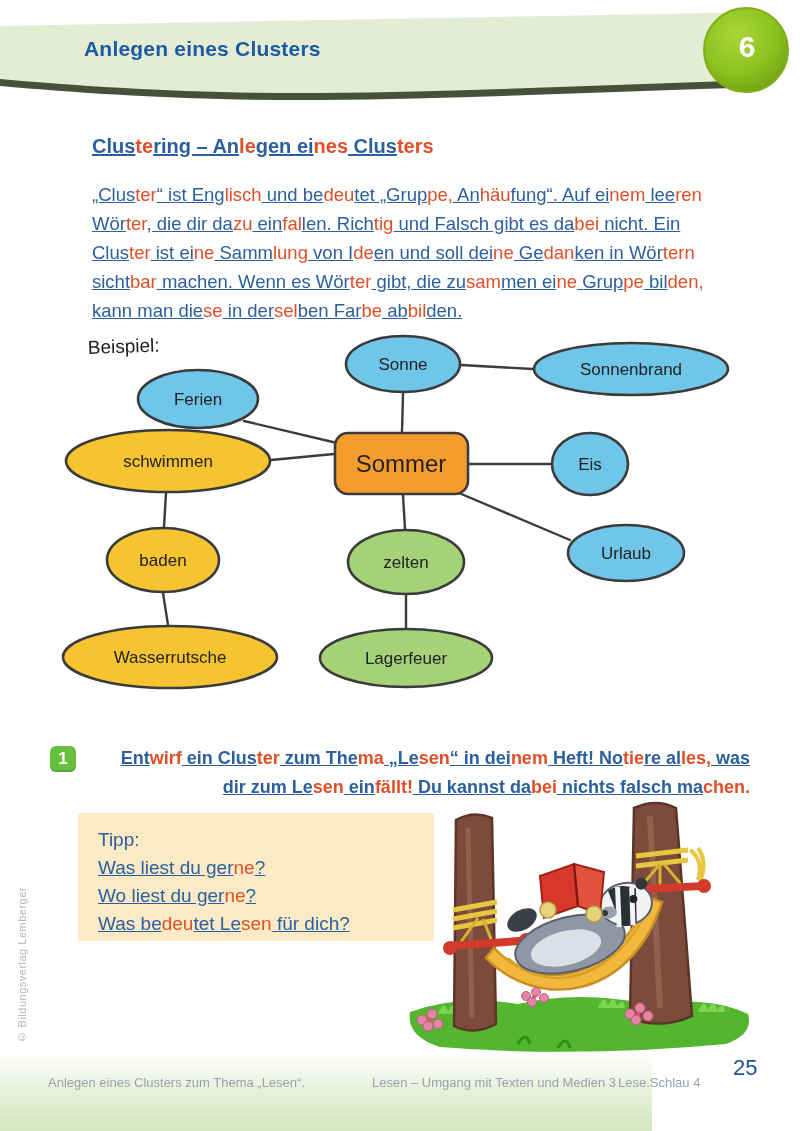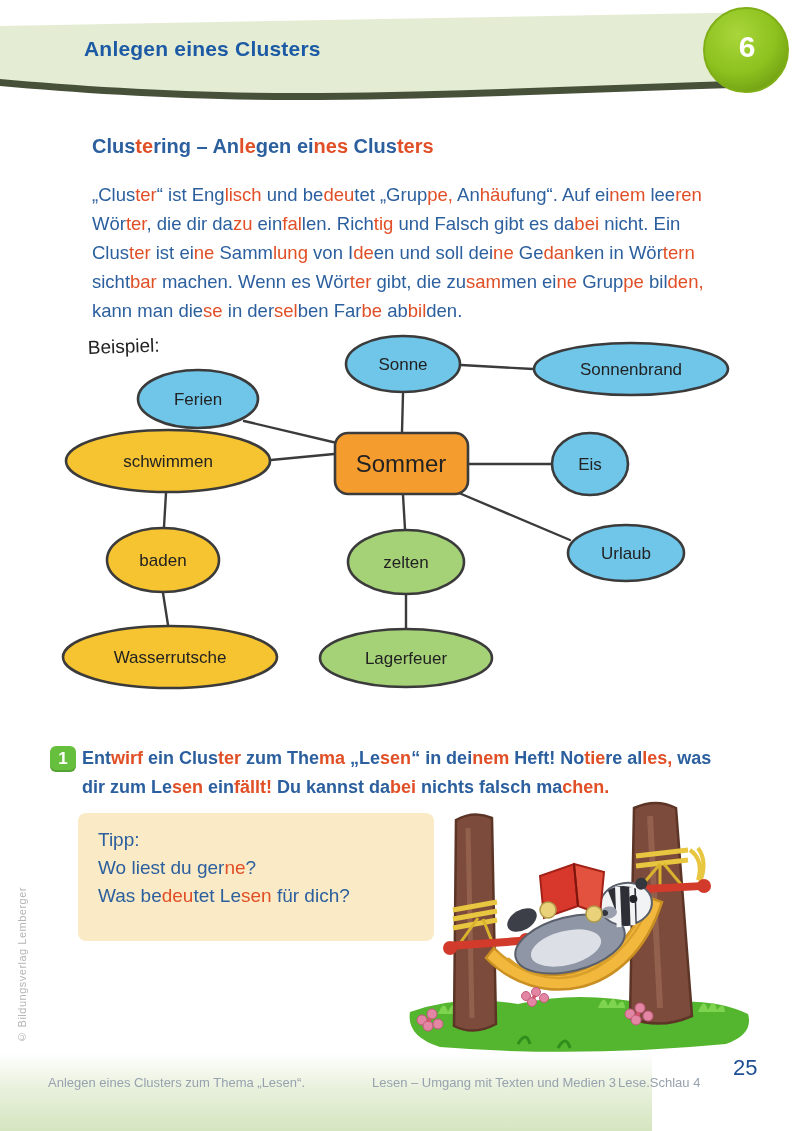--- a/index.html
+++ b/index.html
@@ -9,21 +9,21 @@
     --node-orange:#f59c2e; --node-stroke:#3b3b3b; --tip-bg:#faeac6;
     --task-badge:#67bf3e; --footer-text:#97a2ae; --page-number:#1d4f94;
     --copyright-gray:#b5b5b5;
   }
   *{margin:0;padding:0;box-sizing:border-box;}
   html,body{width:800px;height:1131px;}
   body{
     position:relative;background:#ffffff;overflow:hidden;
     font-family:"Liberation Sans",sans-serif;color:var(--syllable-blue);
   }
-  .sb{color:var(--syllable-blue);} .sr{color:var(--syllable-red);margin-top:12px;}
+  .sb{color:var(--syllable-blue);text-decoration:underline;} .sr{color:var(--syllable-red);margin-top:12px;}
 
   .banner-svg{position:absolute;top:0;left:0;}
   .page-title{
     position:absolute;top:37px;left:44px;font-size:21px;font-weight:bold;
     color:var(--header-title);letter-spacing:.2px;margin-left:40px;
   }
   .badge-num{
     position:absolute;top:30px;left:730px;width:34px;text-align:center;
     font-size:30px;font-weight:bold;color:#fff;
   }
@@ -45,25 +45,25 @@
   .center-label{font-size:24px;}
   .beispiel-label{font-size:19px;fill:#333;}
 
   .task{position:absolute;top:744px;left:50px;width:700px;}
   .task-chip{
     position:absolute;top:2px;left:0;width:26px;height:26px;border-radius:6px;
     background:var(--task-badge);color:#fff;font-weight:bold;font-size:17px;
     text-align:center;line-height:26px;box-shadow:inset 0 -2px 0 rgba(0,0,0,.15);
   }
   .task-text{margin-left:32px;font-size:18px;font-weight:bold;line-height:29px;}
-  .task-text .line{white-space:nowrap;}
+  .task-text .line{white-space:nowrap;text-align:right;}
 
   .tip-box{
     position:absolute;top:813px;left:78px;width:356px;height:128px;
-    background:var(--tip-bg);border-radius:8px;padding:13px 20px;
+    background:var(--tip-bg);border-radius:1px;padding:13px 20px;
     font-size:19px;line-height:28px;
   }
   .tip-box .line{white-space:nowrap;}
 
   .illustration{position:absolute;top:798px;left:398px;}
 
   .copyright{
     position:absolute;left:16px;bottom:88px;
     writing-mode:vertical-rl;transform:rotate(180deg);
     font-size:11px;color:var(--copyright-gray);letter-spacing:.5px;
@@ -172,20 +172,21 @@
 <div class="task">
   <div class="task-chip">1</div>
   <div class="task-text">
     <div class="line"><span class="sb">Ent</span><span class="sr">wirf</span><span class="sb"> ein Clus</span><span class="sr">ter</span><span class="sb"> zum The</span><span class="sr">ma</span><span class="sb"> „Le</span><span class="sr">sen</span><span class="sb">“ in dei</span><span class="sr">nem</span><span class="sb"> Heft! No</span><span class="sr">tie</span><span class="sb">re al</span><span class="sr">les,</span><span class="sb"> was</span></div>
     <div class="line"><span class="sb">dir zum Le</span><span class="sr">sen</span><span class="sb"> ein</span><span class="sr">fällt!</span><span class="sb"> Du kannst da</span><span class="sr">bei</span><span class="sb"> nichts falsch ma</span><span class="sr">chen.</span></div>
   </div>
 </div>
 
 <div class="tip-box">
   <div class="line">Tipp:</div>
+  <div class="line"><span class="sb">Was liest du ger</span><span class="sr">ne</span><span class="sb">?</span></div>
   <div class="line"><span class="sb">Wo liest du ger</span><span class="sr">ne</span><span class="sb">?</span></div>
   <div class="line"><span class="sb">Was be</span><span class="sr">deu</span><span class="sb">tet Le</span><span class="sr">sen</span><span class="sb"> für dich?</span></div>
 </div>
 
 <svg class="illustration" width="362" height="258" viewBox="0 0 362 258">
 
   <path d="M12,214 Q60,196 120,206 Q180,192 250,206 Q312,198 350,216 Q356,236 328,246 Q180,260 42,249 Q8,238 12,214 Z" fill="#54b52f"></path>
   <path d="M40,216 q6,-16 10,-2 q6,-14 9,0 q7,-10 8,2 Z M200,210 q6,-16 10,-2 q6,-14 9,0 q7,-10 8,2 Z M300,214 q6,-16 10,-2 q6,-14 9,0 q7,-10 8,2 Z" fill="#7ed34f"></path>
   <path d="M120,246 q8,-14 12,0 M160,250 q8,-14 12,0" stroke="#2f8f1d" stroke-width="3" fill="none"></path>
 

